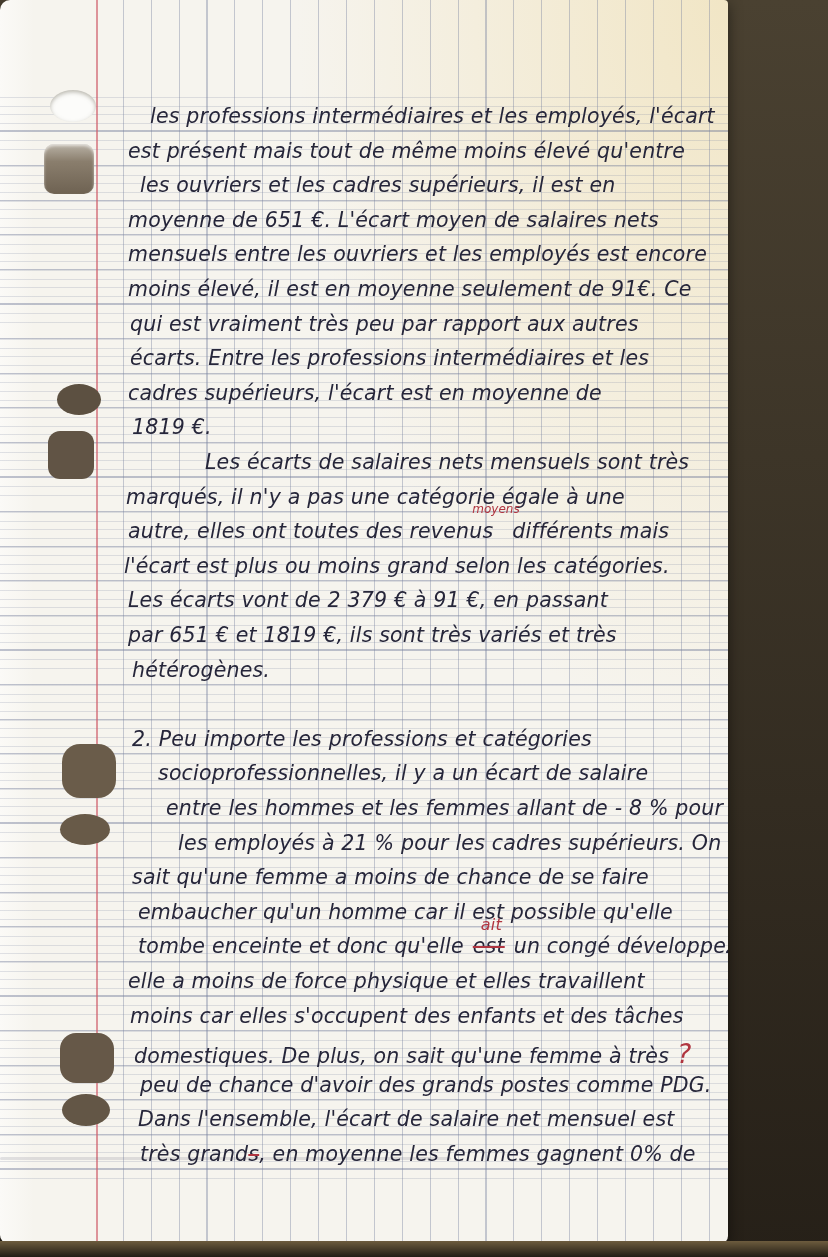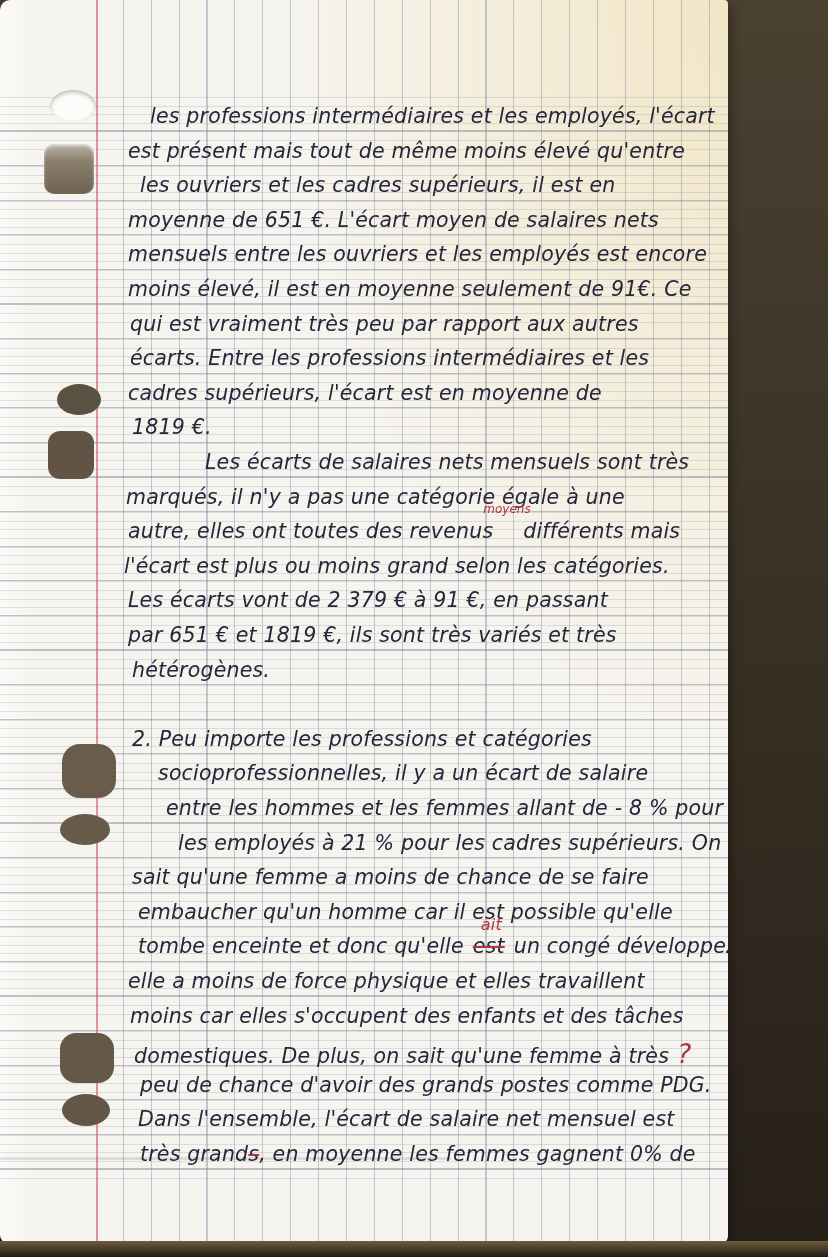--- a/index.html
+++ b/index.html
@@ -65,21 +65,21 @@
   .hole-d6{left:62px;top:1094px;width:48px;height:32px;border-radius:50%;background:#63564-;}
   .hole-d6{background:#635646;}
   
   .text-layer{position:absolute;inset:0;}
   .hl{
     position:absolute;height:31px;white-space:nowrap;
     font-family:"DejaVu Sans", sans-serif;font-style:italic;
     font-size:20.5px;letter-spacing:.2px;color:var(--ink);
   }
   .seg{display:inline;}
-  .gap{margin-right:20px;}
+  .gap{margin-right:9px;}
   .ins-wrap{position:relative;display:inline-block;width:10px;height:10px;}
   .ins{
     position:absolute;left:-30px;top:-26px;
     color:var(--red);font-size:12px;letter-spacing:0;
   }
   .corr-wrap{position:relative;display:inline-block;margin:0 9px;}
   .corr-above{
     position:absolute;left:8px;top:-19px;
     color:var(--red);font-size:16px;text-align:center;
   }

